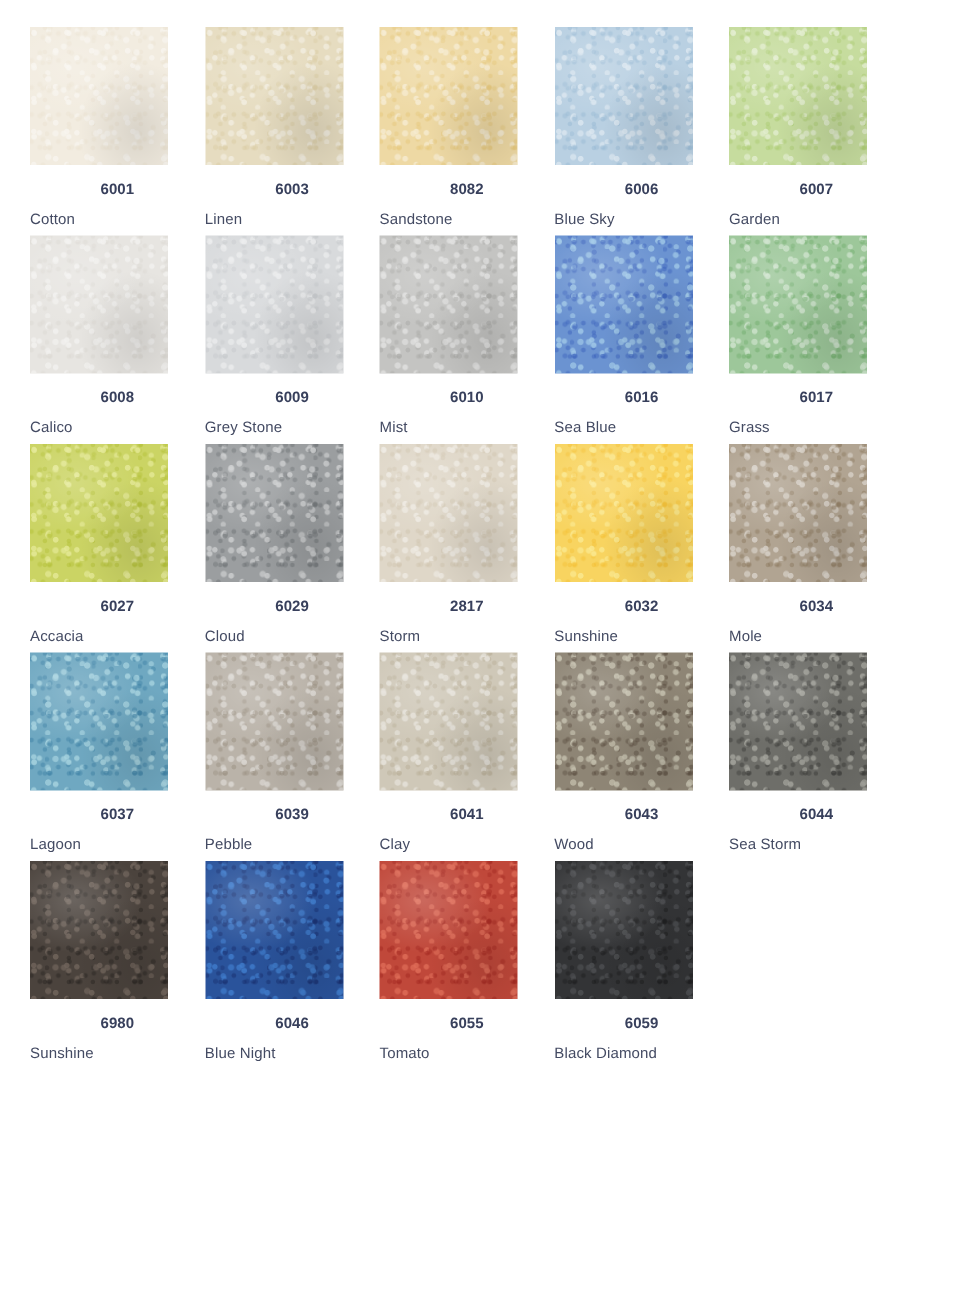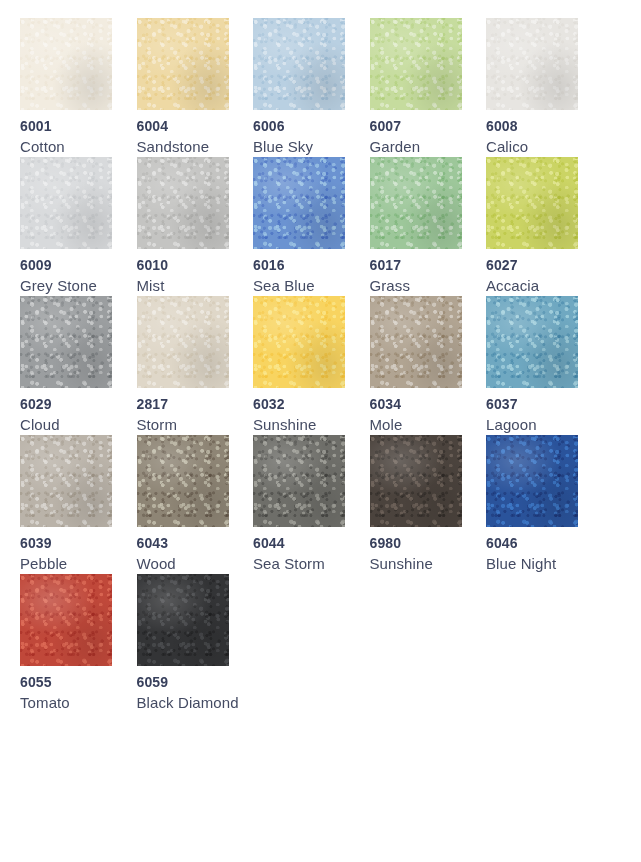--- a/index.html
+++ b/index.html
@@ -80,55 +80,64 @@
   .swatch-chip .sheen {
     position: absolute;
     inset: 0;
     background-image:
       radial-gradient(ellipse 70% 55% at 32% 28%, rgba(255,255,255,0.18), rgba(255,255,255,0) 70%),
       radial-gradient(ellipse 60% 70% at 78% 75%, rgba(0,0,0,0.10), rgba(0,0,0,0) 72%);
   }
 
   .swatch-code {
     margin: 10px 0 0 0;
-    font-size: 14px;
+    font-size: 10px;
     font-weight: bold;
     line-height: 13px;
     letter-spacing: 0.1px;
     color: #38405c;
+    text-align: center;
   }
 
   .swatch-name {
     margin: 7px 0 0 0;
-    font-size: 15px;
+    font-size: 10px;
     font-weight: normal;
     line-height: 13px;
     letter-spacing: 0.1px;
     color: #444b63;
     white-space: nowrap;
   }
 </style>
 </head>
 <body style="background: rgb(255, 255, 255);">
 
 <div id="swatch-grid">
     <div class="swatch-cell">
       <div class="swatch-chip" style="background-color: rgb(242, 236, 224);">
         <div class="speckle"></div>
         <div class="sheen"></div>
       </div>
       <div class="swatch-code">6001</div>
       <div class="swatch-name">Cotton</div>
     </div>
     <div class="swatch-cell">
+      <div class="swatch-chip" style="background-color: rgb(230, 220, 192);">
+        <div class="speckle"></div>
+        <div class="sheen"></div>
+      </div>
+      <div class="swatch-code">6003</div>
+      <div class="swatch-name">Linen</div>
+    </div>
+    <div class="swatch-cell">
       <div class="swatch-chip" style="background-color: rgb(238, 217, 164);">
         <div class="speckle"></div>
         <div class="sheen"></div>
       </div>
-      <div class="swatch-code">6004</div>
+      <div class="swatch-code">8082</div>
       <div class="swatch-name">Sandstone</div>
     </div>
     <div class="swatch-cell">
       <div class="swatch-chip" style="background-color: rgb(185, 208, 226);">
         <div class="speckle"></div>
         <div class="sheen"></div>
       </div>
       <div class="swatch-code">6006</div>
       <div class="swatch-name">Blue Sky</div>
     </div>
@@ -230,20 +239,28 @@
     </div>
     <div class="swatch-cell">
       <div class="swatch-chip" style="background-color: rgb(186, 179, 169);">
         <div class="speckle"></div>
         <div class="sheen"></div>
       </div>
       <div class="swatch-code">6039</div>
       <div class="swatch-name">Pebble</div>
     </div>
     <div class="swatch-cell">
+      <div class="swatch-chip" style="background-color: rgb(207, 200, 184);">
+        <div class="speckle"></div>
+        <div class="sheen"></div>
+      </div>
+      <div class="swatch-code">6041</div>
+      <div class="swatch-name">Clay</div>
+    </div>
+    <div class="swatch-cell">
       <div class="swatch-chip" style="background-color: rgb(142, 133, 117);">
         <div class="speckle"></div>
         <div class="sheen"></div>
       </div>
       <div class="swatch-code">6043</div>
       <div class="swatch-name">Wood</div>
     </div>
     <div class="swatch-cell">
       <div class="swatch-chip" style="background-color: rgb(110, 110, 105);">
         <div class="speckle"></div>

